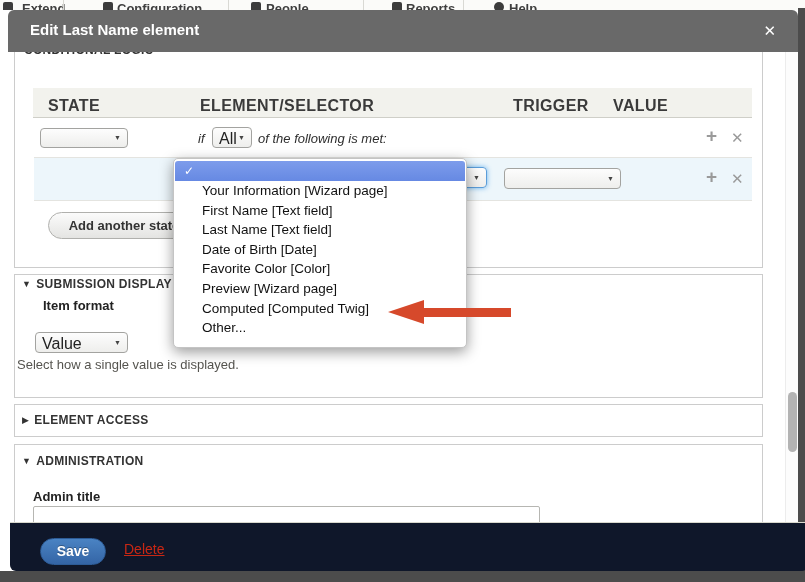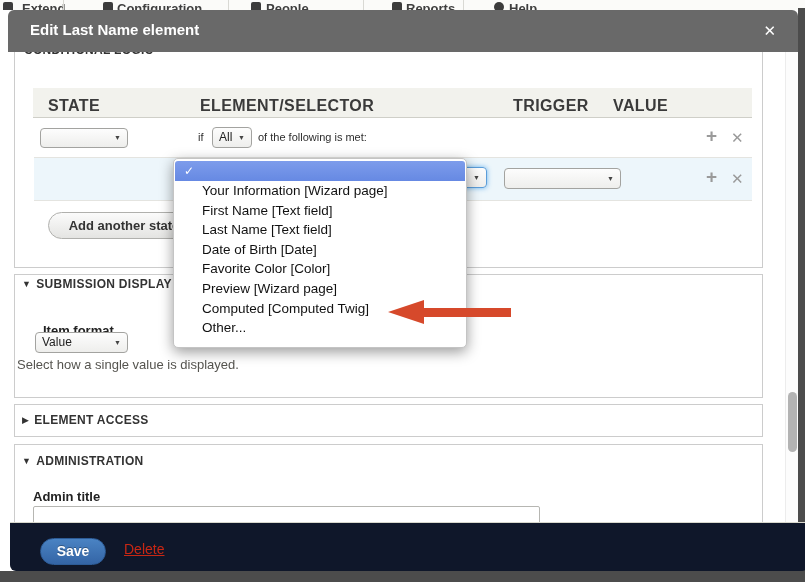--- a/index.html
+++ b/index.html
@@ -34,24 +34,24 @@
   
   .tbl-head { position:absolute; background:#f2f2ed; border-bottom:1px solid #cfcfc8; }
   .th { position:absolute; font-size:16px; font-weight:bold; color:#3a3a3a; letter-spacing:.4px; top:9px; }
   .row2-bg { position:absolute; background:#edf6fb; }
   .rowline { position:absolute; height:1px; background:#e4e4e0; }
 
   .sel { position:absolute; background:linear-gradient(#fdfdfd,#eeeeec); border:1px solid #a3a3a0;
     border-radius:4px; font-size:12px; color:#222; cursor:default; }
   .sel .sel-arrow { position:absolute; right:6px; top:50%; transform:translateY(-52%);
     font-size:7px; color:#444; }
-  .sel .sel-text { position:absolute; left:6px; top:2px; font-size:12px; color:#222; }
+  .sel .sel-text { position:absolute; left:6px; top:2px; font-size:16px; color:#222; }
   .sel-focus { border:1px solid #5b9dd9; box-shadow:0 0 5px rgba(82,168,236,.85); }
 
-  .inline-txt { position:absolute; font-size:11px; color:#2e2e2e; white-space:nowrap; }
+  .inline-txt { position:absolute; font-size:13px; color:#2e2e2e; white-space:nowrap;font-style:italic; }
   .plus-ico, .x-ico { position:absolute; color:#9a9a9a; font-weight:bold; cursor:pointer; }
   .plus-ico { font-size:19px; }
   .x-ico { font-size:15px; top:2px; }
 
   .pill-btn { position:absolute; background:linear-gradient(#fbfbfb,#e4e4e2); border:1px solid #b0b0ad;
     border-radius:14px; font-size:13px; font-weight:bold; color:#333; text-align:center; cursor:pointer; }
 
   .form-label { position:absolute; font-size:13px; font-weight:bold; color:#222; }
   .descr { position:absolute; font-size:13px; color:#55544f; }
   .text-input { position:absolute; border:1px solid #b6b6b2; background:#fff; border-radius:2px;
@@ -153,21 +153,21 @@
     <span class="plus-ico" style="left:698px; top:114px;">+</span>
     <span class="x-ico" style="left:723px; top:118px;">✕</span>
     <div class="rowline" style="left:26px; top:148px; width:718px;"></div>
 
     <div class="pill-btn" style="left:40px; top:160px; width:152px; height:27px; line-height:25px;">Add another state</div>
 
     <div class="fieldset" style="left:6px; top:222px; width:749px; height:124px;"></div>
     <div class="legend" style="left:10px; top:225px;">
       <span class="tri">▼</span><span>SUBMISSION DISPLAY</span>
     </div>
-    <span class="form-label" style="left:27px; top:271px;padding-left:8px;">Item format</span>
+    <span class="form-label" style="left:27px; top:246px;padding-left:8px;">Item format</span>
     <div class="sel" style="left:27px; top:280px; width:93px; height:21px;">
       <span class="sel-text">Value</span>
       <span class="sel-arrow">▼</span>
     </div>
     <span class="descr" style="left:9px; top:305px;text-align:right;">Select how a single value is displayed.</span>
 
     <div class="fieldset" style="left:6px; top:352px; width:749px; height:33px;"></div>
     <div class="legend" style="left:10px; top:361px;">
       <span class="tri">▶</span><span>ELEMENT ACCESS</span>
     </div>

